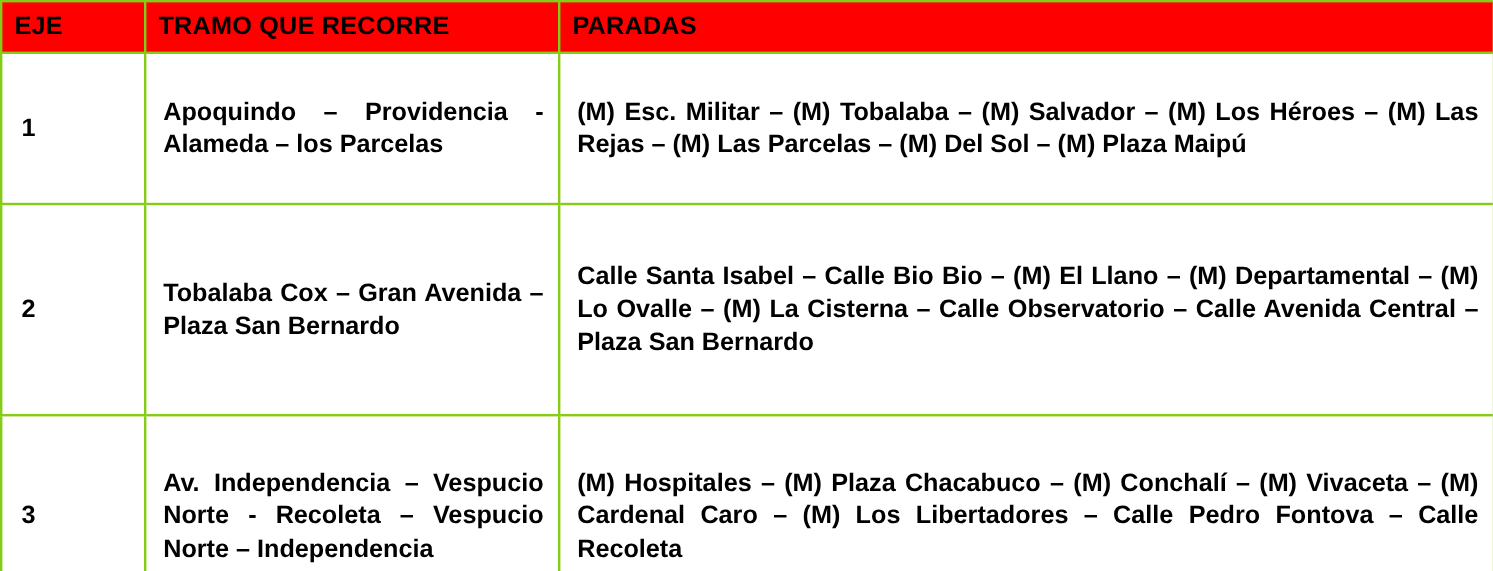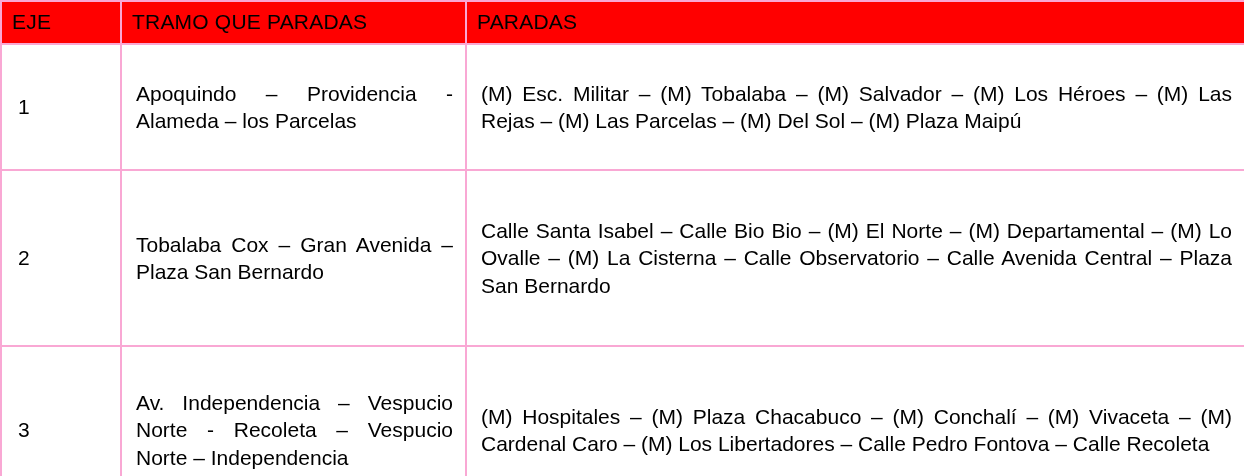--- a/index.html
+++ b/index.html
@@ -21,23 +21,23 @@
   table.routes {
     border-collapse: collapse;
     width: 1244px;
     table-layout: fixed;
   }
   table.routes col.c-eje   { width: 120px; }
   table.routes col.c-tramo { width: 345px; }
   table.routes col.c-par   { width: 779px; }
 
   table.routes th, table.routes td {
-    border: 2px solid #f9a8d4;
+    border: 2px solid #84cc16;
     vertical-align: middle;
-    font-weight: normal;
+    font-weight: bold;
     font-size: 21px;
     line-height: 1.30;
     color: #000000;
   }
   thead th {
     background: #ff0000;
     color: #ffffff;
     text-align: left;
     padding: 5px 10px 6px 10px;
     font-size: 21px;
@@ -71,34 +71,34 @@
 <div class="table-wrap">
   <table class="routes">
     <colgroup>
       <col class="c-eje">
       <col class="c-tramo">
       <col class="c-par">
     </colgroup>
     <thead>
       <tr>
         <th>EJE</th>
-        <th>TRAMO QUE PARADAS</th>
+        <th>TRAMO QUE RECORRE</th>
         <th>PARADAS</th>
       </tr>
     </thead>
     <tbody>
       <tr class="r1">
         <td class="eje">1</td>
         <td class="tramo">Apoquindo – Providencia - Alameda – los Parcelas</td>
         <td class="paradas">(M) Esc. Militar – (M) Tobalaba – (M) Salvador – (M) Los Héroes –      (M) Las Rejas – (M) Las Parcelas – (M) Del Sol – (M) Plaza Maipú</td>
       </tr>
       <tr class="r2">
         <td class="eje">2</td>
         <td class="tramo">Tobalaba Cox – Gran Avenida – Plaza San Bernardo</td>
-        <td class="paradas">Calle Santa Isabel – Calle Bio Bio – (M) El Norte – (M) Departamental – (M) Lo Ovalle – (M) La Cisterna – Calle Observatorio –              Calle Avenida Central – Plaza San Bernardo</td>
+        <td class="paradas">Calle Santa Isabel – Calle Bio Bio – (M) El Llano – (M) Departamental – (M) Lo Ovalle – (M) La Cisterna – Calle Observatorio –              Calle Avenida Central – Plaza San Bernardo</td>
       </tr>
       <tr class="r3">
         <td class="eje">3</td>
         <td class="tramo">Av. Independencia – Vespucio Norte - Recoleta – Vespucio Norte – Independencia</td>
         <td class="paradas">(M) Hospitales – (M) Plaza Chacabuco – (M) Conchalí – (M) Vivaceta – (M) Cardenal Caro – (M) Los Libertadores – Calle Pedro Fontova – Calle Recoleta</td>
       </tr>
     </tbody>
   </table>
 </div>
 

